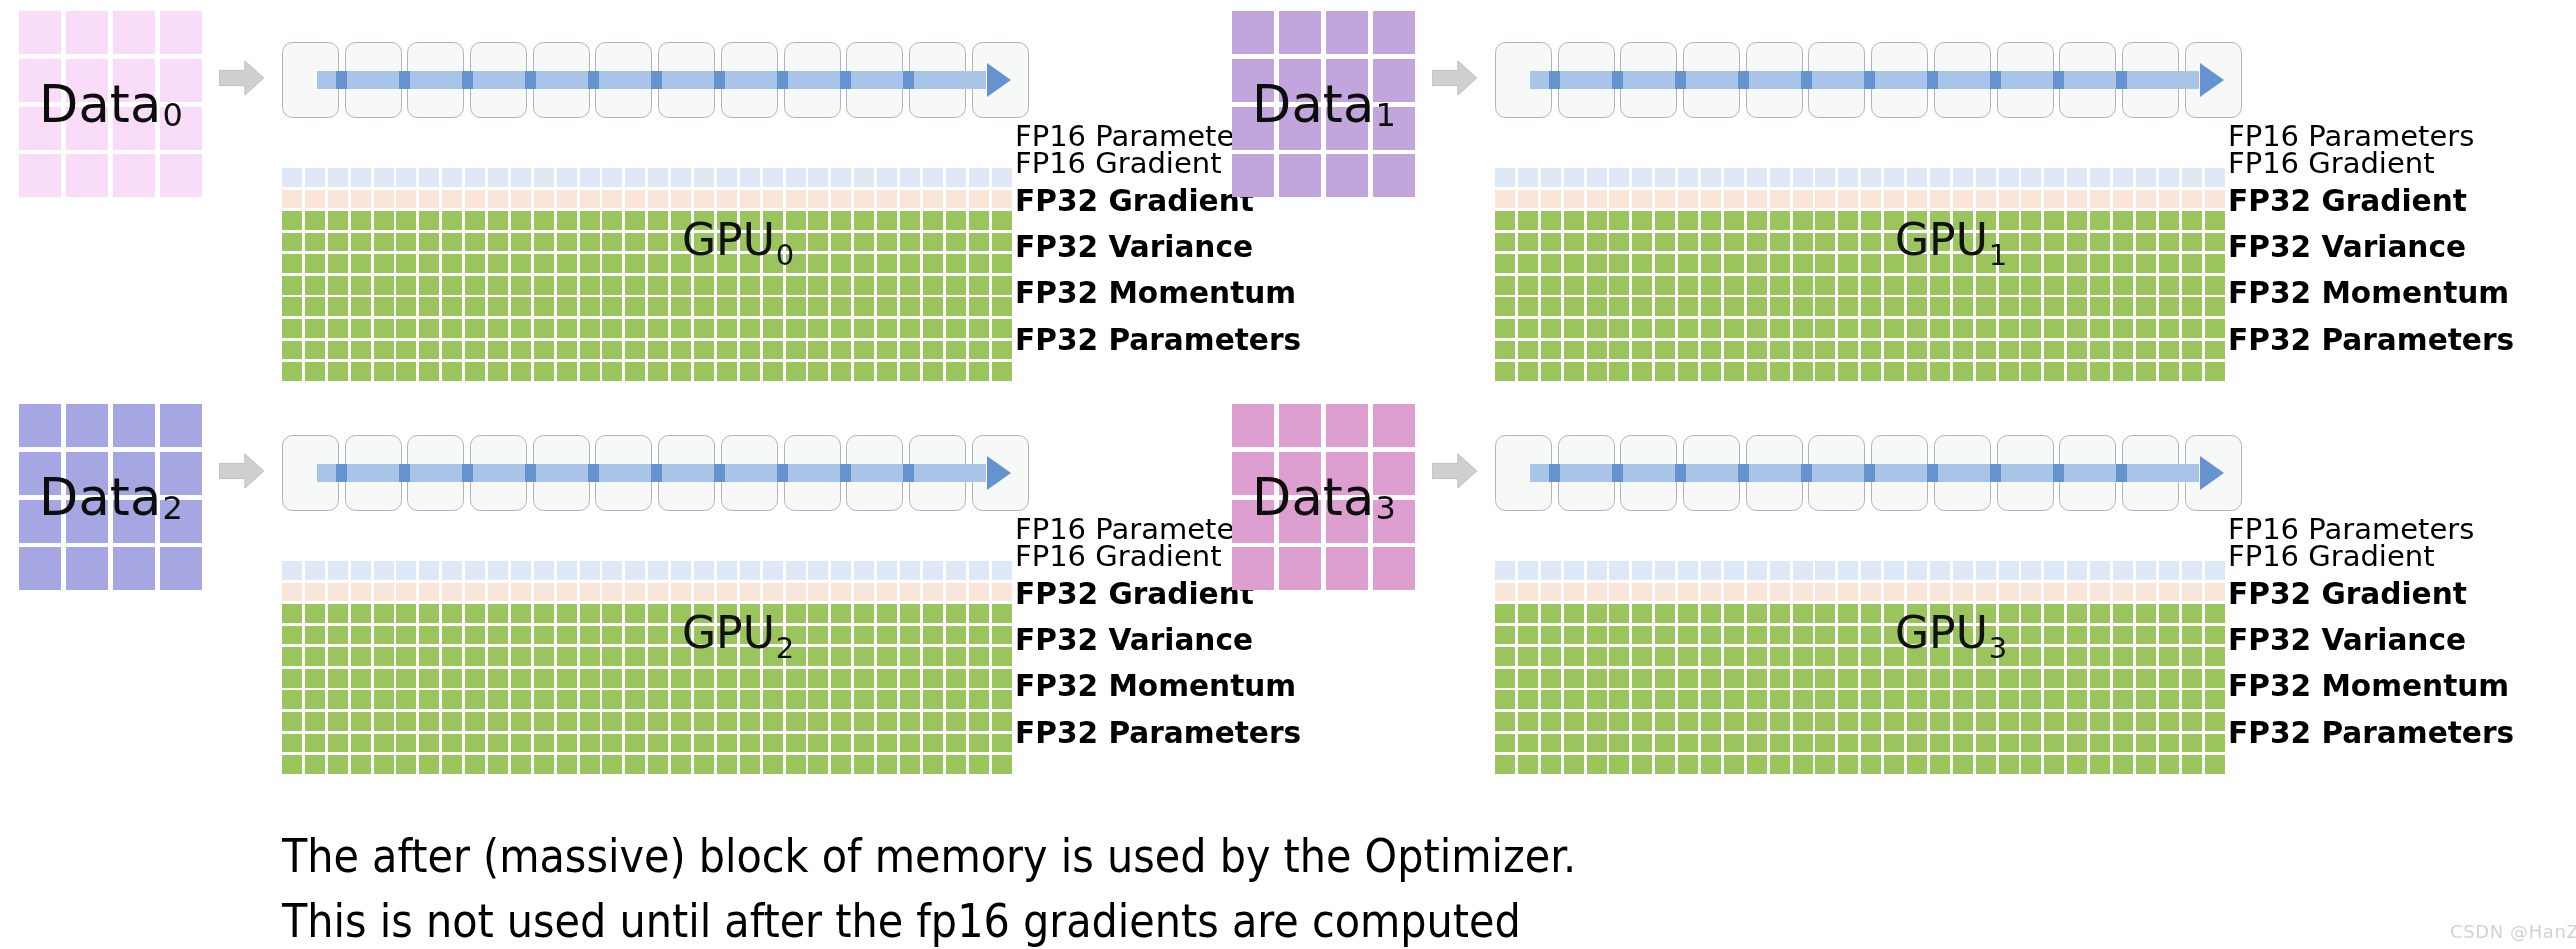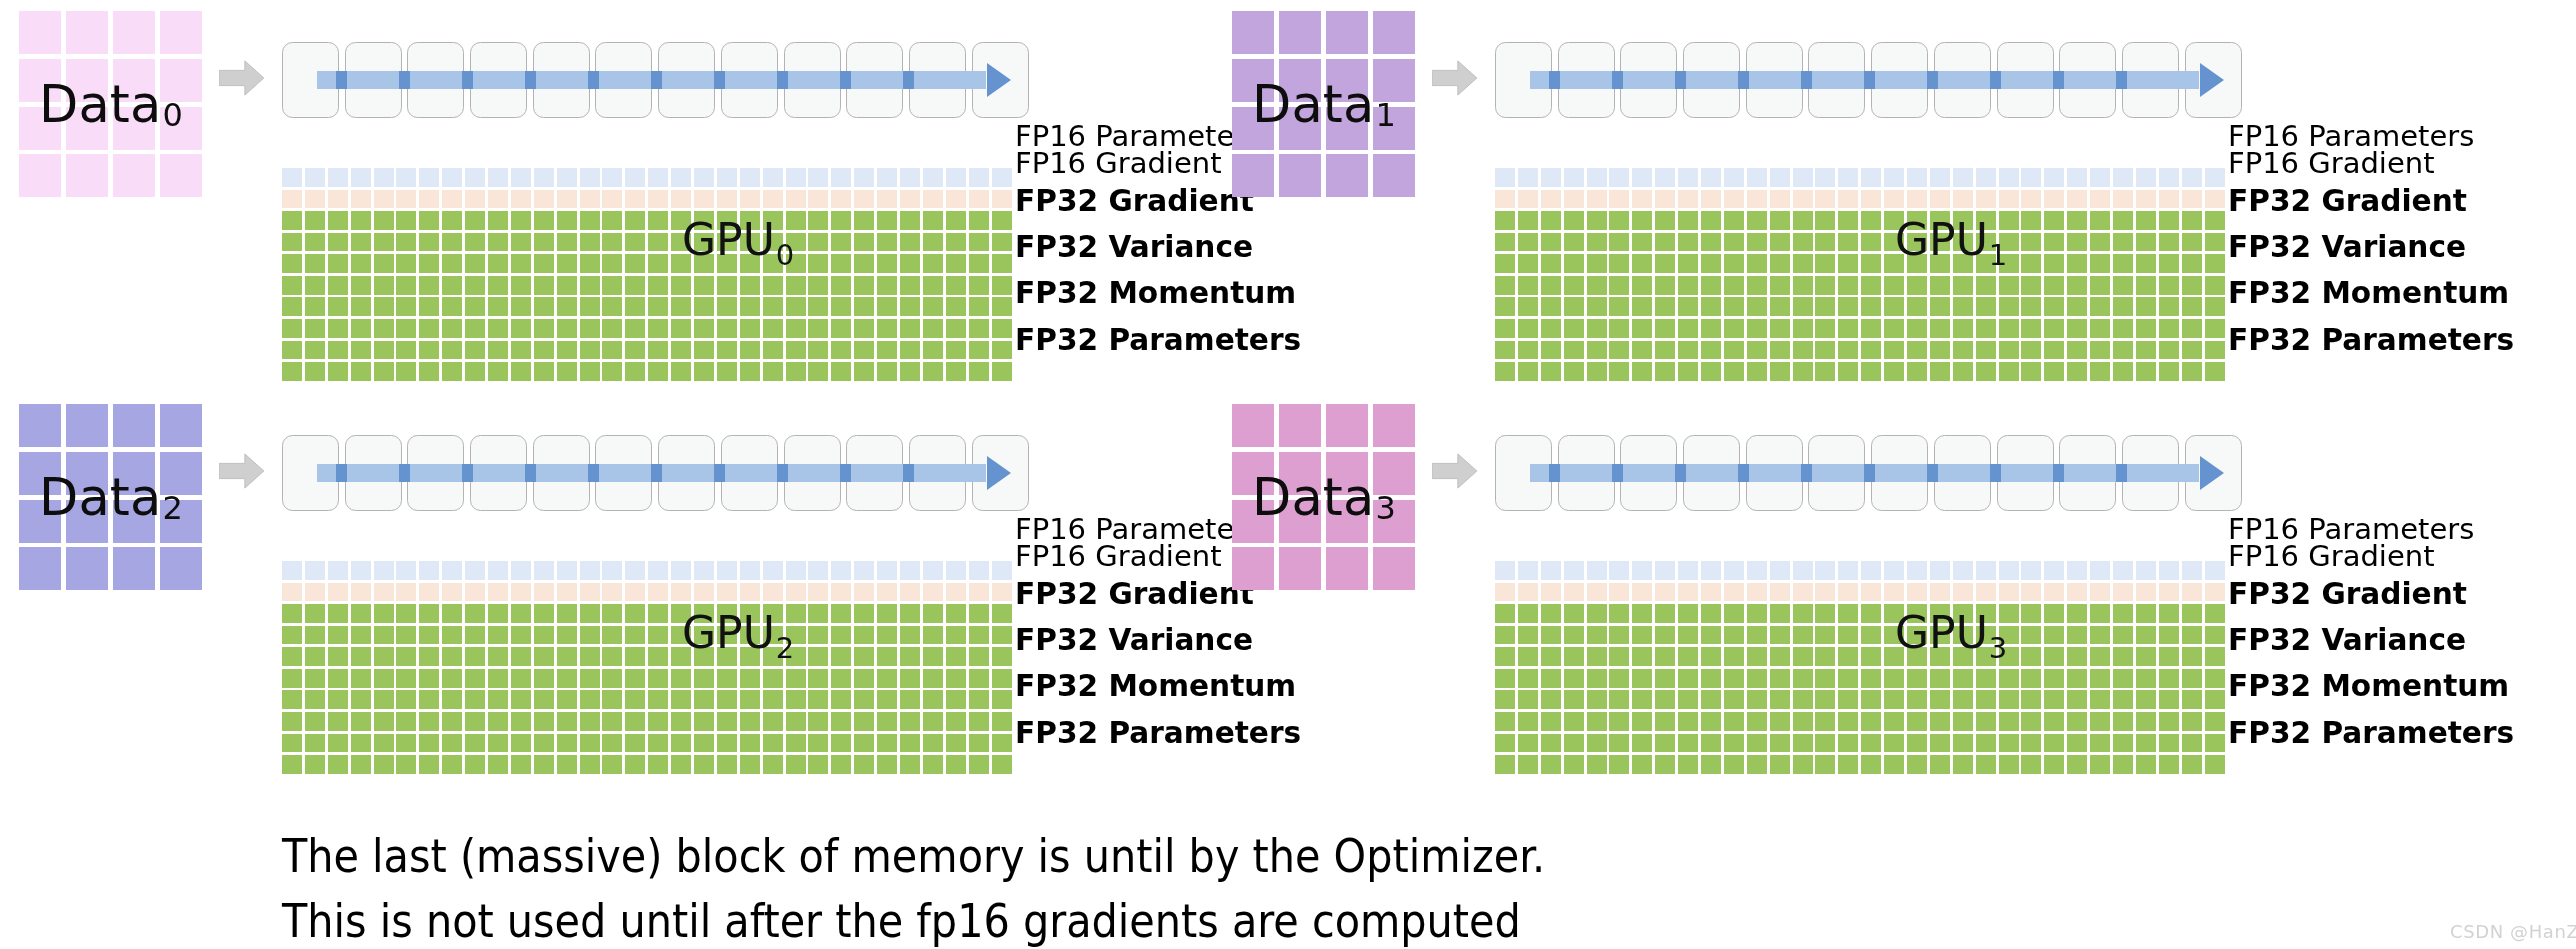--- a/index.html
+++ b/index.html
@@ -1729,17 +1729,17 @@
         <div class="legend-item light" style="left:1015px;top:122px;">FP16 Parameters</div>
         <div class="legend-item light" style="left:1015px;top:149px;">FP16 Gradient</div>
         <div class="legend-item bold" style="left:1015px;top:187px;">FP32 Gradient</div>
         <div class="legend-item bold" style="left:1015px;top:233px;">FP32 Variance</div>
         <div class="legend-item bold" style="left:1015px;top:279px;">FP32 Momentum</div>
         <div class="legend-item bold" style="left:1015px;top:326px;">FP32 Parameters</div>
       </div>
     </div>
   </div>
 
-<div class="caption" style="left:282px;top:824px;">The last (massive) block of memory is until by the Optimizer.</div>
+<div class="caption" style="left:282px;top:824px;">The after (massive) block of memory is used by the Optimizer.</div>
 <div class="caption" style="left:282px;top:889px;">This is not used until after the fp16 gradients are computed</div>
 
 <div class="watermark" style="left:2450px;top:921px;">CSDN @HanZee</div>
 
 
 </body></html>

